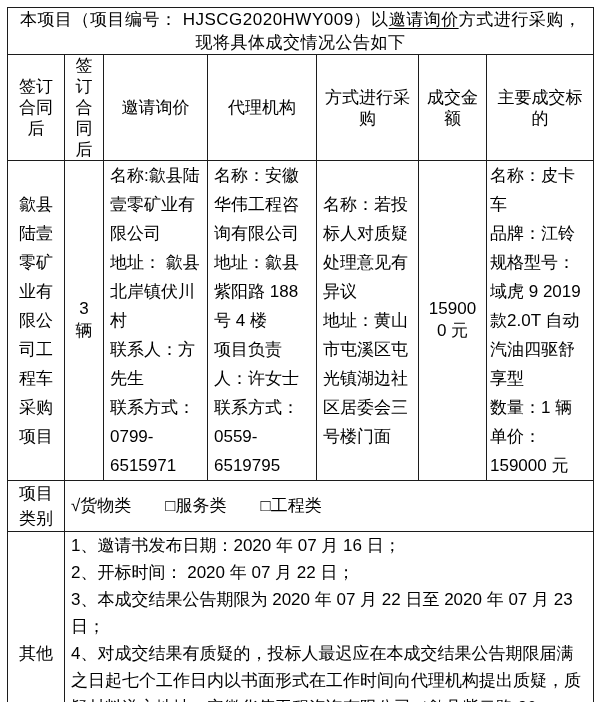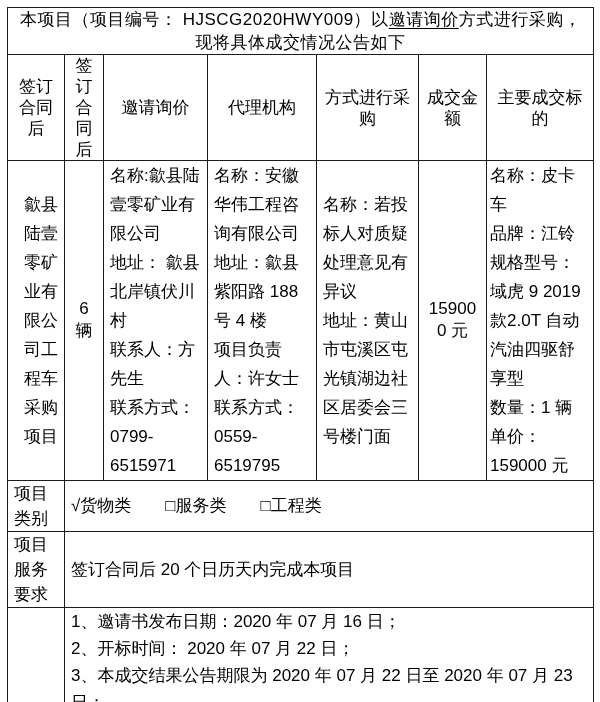--- a/index.html
+++ b/index.html
@@ -50,25 +50,25 @@
     line-height: 21px;
   }
   td.cell {
     white-space: pre-wrap;
     line-height: 29px;
     text-align: left;
   }
   td.name-cell {
     padding: 0 2px 0 3px;
     line-height: 29px;
-    text-align: right;
+    text-align: center;
   }
   td.center { text-align: center; white-space: normal; }
   td.label-cell {
-    text-align: left;
+    text-align: center;
     line-height: 25px;
     padding: 0 2px;
     font-size: 12.5px;
   }
   td.value-cell {
     white-space: pre-wrap;
     padding: 0 10px;
     font-size: 12.5px;
     line-height: 24px;
   }
@@ -104,21 +104,21 @@
       <td class="hd">签订合同后</td>
       <td class="hd">邀请询价</td>
       <td class="hd">代理机构</td>
       <td class="hd">方式进行采购</td>
       <td class="hd">成交金额</td>
       <td class="hd">主要成交标的</td>
     </tr>
 
     <tr class="r-data">
       <td class="name-cell">歙县陆壹零矿业有限公司工程车采购项目</td>
-      <td class="center">6 辆</td>
+      <td class="center">3 辆</td>
       <td class="cell">名称:歙县陆壹零矿业有限公司
 地址： 歙县北岸镇伏川村
 联系人：方先生
 联系方式：0799-6515971</td>
       <td class="cell">名称：安徽华伟工程咨询有限公司
 地址：歙县紫阳路 188 号 4 楼
 项目负责人：许女士
 联系方式：0559-6519795</td>
       <td class="cell">名称：若投标人对质疑处理意见有异议
 地址：黄山市屯溪区屯光镇湖边社区居委会三号楼门面</td>
@@ -128,24 +128,20 @@
 规格型号：域虎 9 2019款2.0T 自动汽油四驱舒享型
 数量：1 辆
 单价：159000 元</td>
     </tr>
 
     <tr class="r-cat">
       <td class="label-cell">项目类别</td>
       <td colspan="6" class="value-cell">√货物类　　□服务类　　□工程类</td>
     </tr>
 
-    <tr class="r-svc">
-      <td class="label-cell">项目服务要求</td>
-      <td colspan="6" class="value-cell">签订合同后 20 个日历天内完成本项目</td>
-    </tr>
 
 
     <tr class="r-other">
       <td class="label-cell">其他</td>
       <td colspan="6" class="other-cell">1、邀请书发布日期：2020 年 07 月 16 日；
 2、开标时间： 2020 年 07 月 22 日；
 3、本成交结果公告期限为 2020 年 07 月 22 日至 2020 年 07 月 23 日；
 4、对成交结果有质疑的，投标人最迟应在本成交结果公告期限届满之日起七个工作日内以书面形式在工作时间向代理机构提出质疑，质疑材料递交地址：安徽华伟工程咨询有限公司（歙县紫云路 90 号），联系电话：0559-6519799 ；若投标人对质疑处理意见有异议，可在规定时间内以书面形式提出投诉。</td>
     </tr>
   </tbody>

